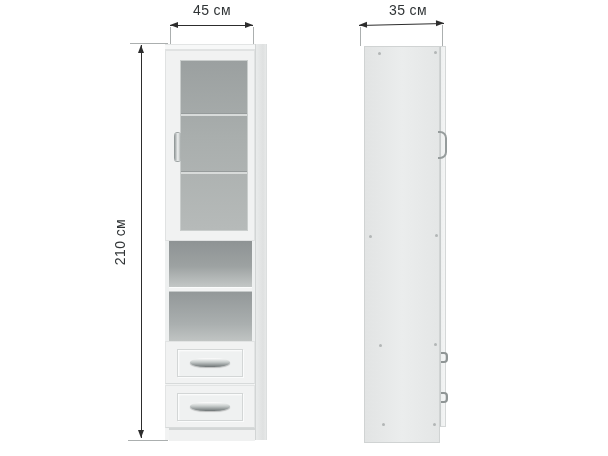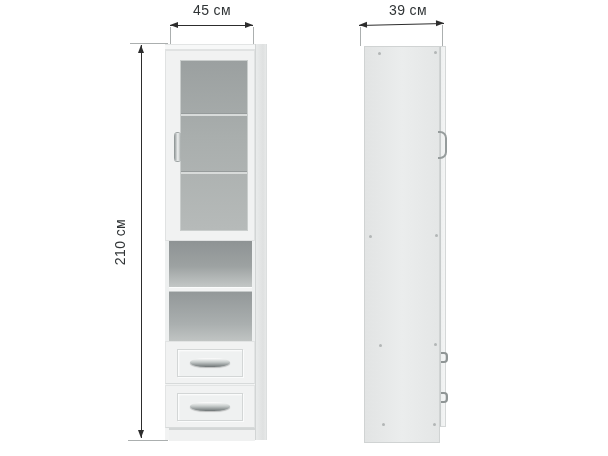--- a/index.html
+++ b/index.html
@@ -85,21 +85,21 @@
 </head>
 <body>
 
 <div class="canvas">
 
   <div class="dim-label" style="left:168px;top:2px;width:88px;">45 см</div>
   <div class="h-arrow" style="left:170px;top:25px;width:83px;"></div>
   <div class="ext-v" style="left:170px;top:27px;height:17px;"></div>
   <div class="ext-v" style="left:253px;top:27px;height:17px;"></div>
 
-  <div class="dim-label" style="left:364px;top:2px;width:88px;">39 см</div>
+  <div class="dim-label" style="left:364px;top:2px;width:88px;">35 см</div>
   <div class="h-arrow" style="left:359px;top:24px;width:85px;transform:rotate(-1.2deg);"></div>
   <div class="ext-v" style="left:360px;top:27px;height:19px;"></div>
   <div class="ext-v" style="left:442px;top:25px;height:21px;"></div>
 
   <div class="dim-label" style="left:76px;top:234px;width:88px;transform:rotate(-90deg);">210 см</div>
   <div class="v-arrow" style="left:141px;top:45px;height:393px;"></div>
   <div class="ext-h" style="left:130px;top:43px;width:38px;"></div>
   <div class="ext-h" style="left:128px;top:440px;width:40px;"></div>
 
   <div class="front-face">

